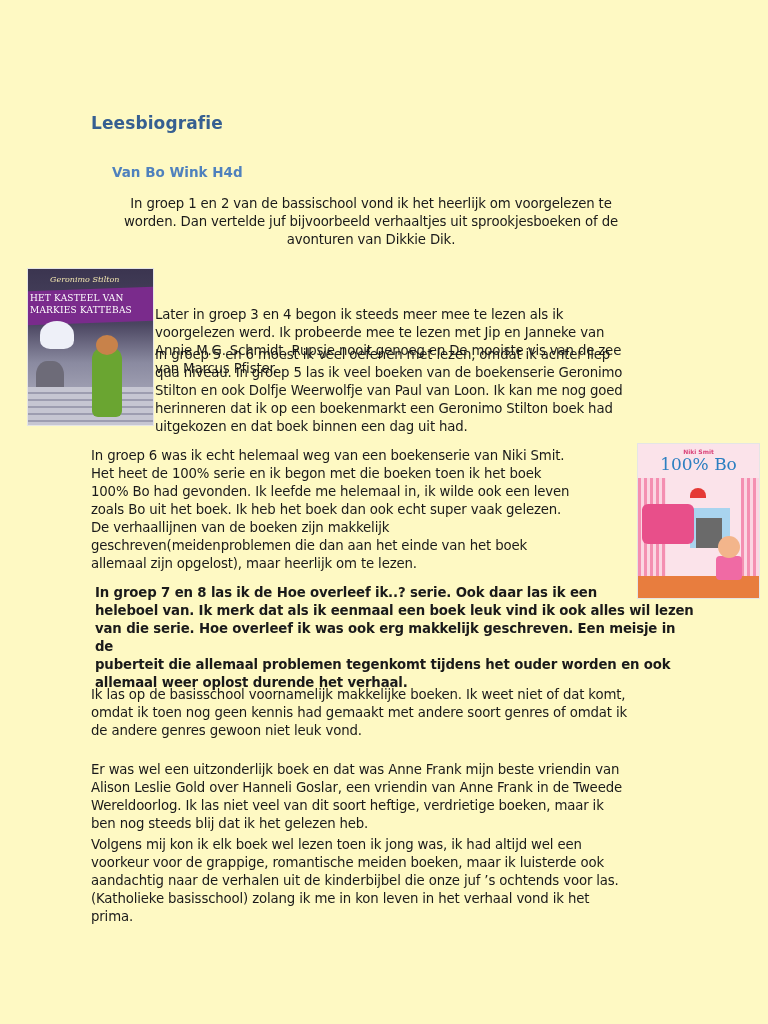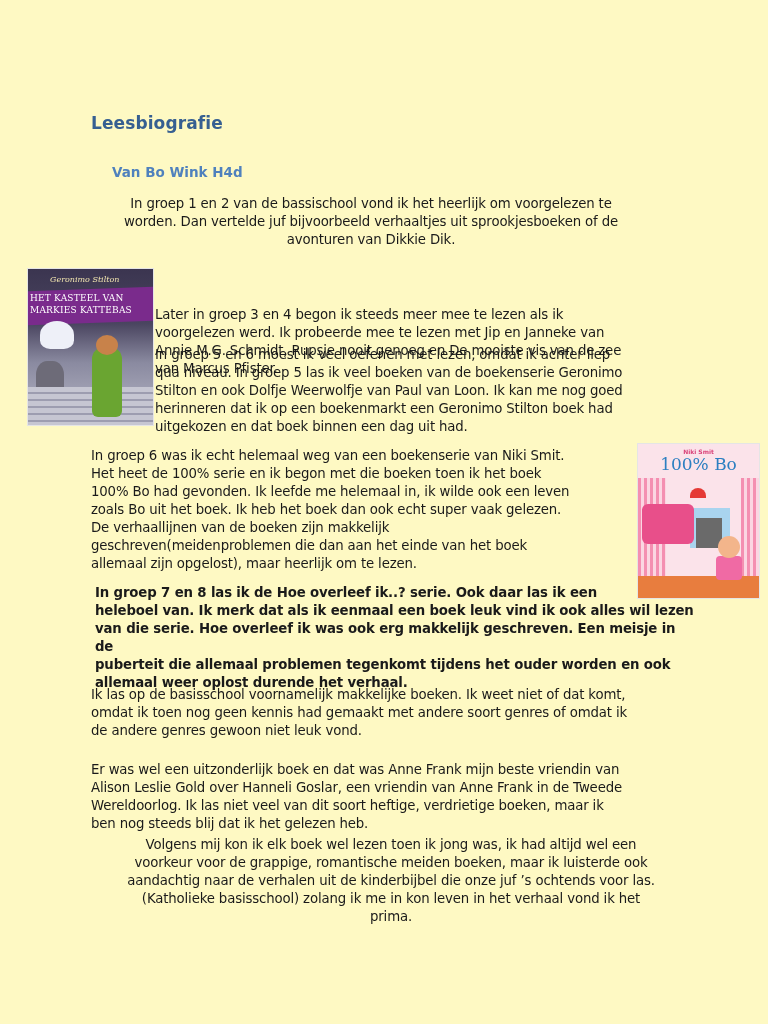--- a/index.html
+++ b/index.html
@@ -49,21 +49,21 @@
       white-space: pre-line;
       letter-spacing: -0.15px;
     }
     .p1 { left: 91px; top: 195px; width: 560px; text-align: center; }
     .p2 { left: 155px; top: 262px; width: 520px; margin-top: 44px; }
     .p3 { left: 155px; top: 346px; width: 530px; }
     .p4 { left: 91px; top: 447px; width: 530px; }
     .p5 { left: 95px; top: 584px; width: 600px; font-weight: bold; }
     .p6 { left: 91px; top: 686px; width: 600px; }
     .p7 { left: 91px; top: 751px; width: 600px; margin-top: 10px; }
-    .p8 { left: 91px; top: 836px; width: 600px; text-align: center; }
+    .p8 { left: 91px; top: 836px; width: 600px; }
 
     .cover {
       position: absolute;
       overflow: hidden;
       border: 1px solid #e5e5e5;
       margin-left: 8px;
     }
     
     .cover-stilton {
       left: 19px; top: 268px; width: 125px; height: 156px;

